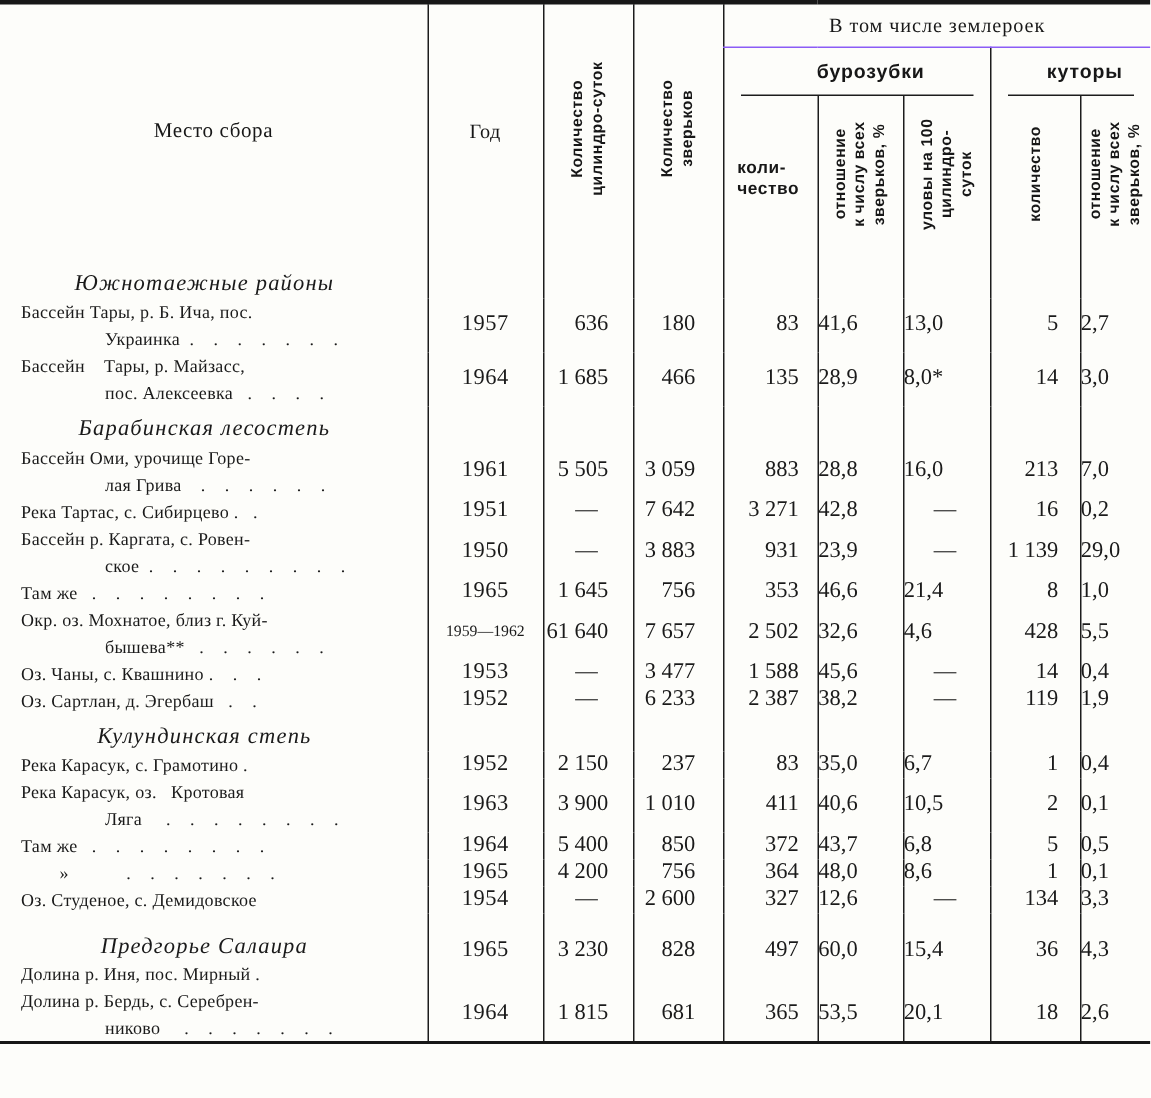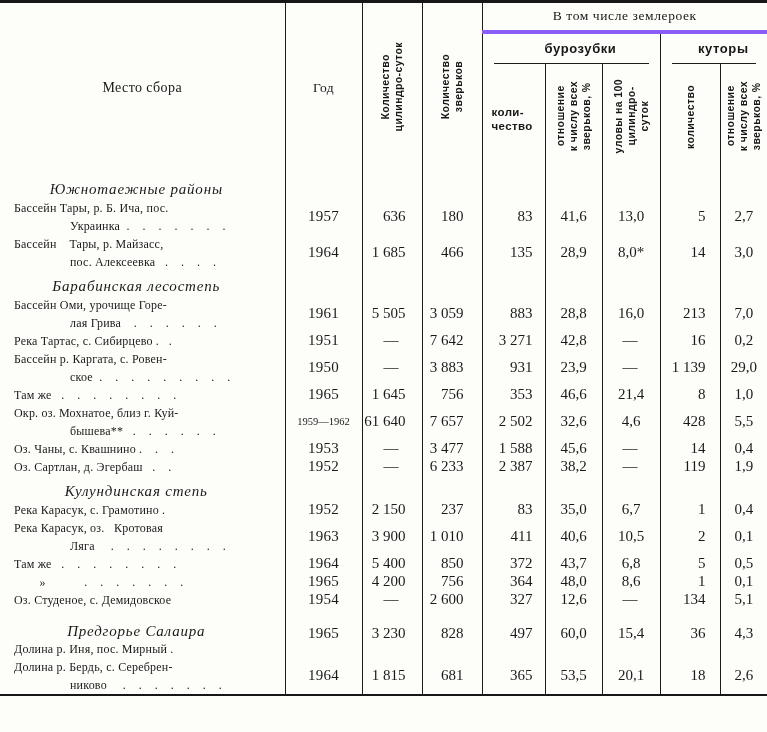--- a/index.html
+++ b/index.html
@@ -14,21 +14,21 @@
   }
   th,td{padding:0;margin:0;}
   .bl{border-left:1px solid #1c1c1c;}
   
   thead tr.r1{height:30px;}
   thead tr.r2{height:32px;}
   thead tr.r3{height:110px;}
   thead th{font-weight:normal;text-align:center;vertical-align:middle;color:#171717;}
   .place-head{font-size:14px;letter-spacing:.4px;}
   .year-head{font-size:13.5px;letter-spacing:.4px;}
-  .shrews-head{font-size:13.5px;letter-spacing:.6px;border-bottom:4px solid #8b5cf6;}
+  .shrews-head{font-size:13.5px;letter-spacing:.6px;border-bottom:1px solid #8b5cf6;}
   .group-head{
     position:relative;font-family:"Liberation Sans","DejaVu Sans",sans-serif;
     font-weight:700;font-size:13px;letter-spacing:.6px;padding-left:19px;
   }
   .group-head::after{
     content:"";position:absolute;left:11px;right:11px;bottom:0;
     border-bottom:1px solid #1c1c1c;
   }
   .vhead{vertical-align:middle;text-align:center;}
   .vert{
@@ -54,21 +54,21 @@
     padding:7px 26px 1px 0;white-space:pre;line-height:17px;
   }
   .section-title.inline{padding:2px 26px 0 0;margin-top:12px;}
   td.year{text-align:center;letter-spacing:.3px;}
   td.year.small{font-size:10.5px;letter-spacing:0;}
   td.num{text-align:right;}
   td.pr16{padding-right:16px;}
   td.pr18{padding-right:18px;margin-left:12px;}
   td.pr12{padding-right:12px;margin-left:44px;}
   td.pr14{padding-right:14px;}
-  td.ratio{text-align:center;}
+  td.ratio{text-align:left;}
   td.dash{text-align:center;padding-right:2px;}
 </style>
 </head>
 <body>
 
 <div class="page">
   <table class="main">
     <colgroup>
       <col style="width:285px">
         <col style="width:77px">
@@ -328,21 +328,21 @@
           <td class="place">
             <div class="place-line">Оз. Студеное, с. Демидовское</div>
           </td>
           <td class="bl year">1954</td>
           <td class="bl dash">—</td>
           <td class="bl num pr18">2 600</td>
           <td class="bl num pr12">327</td>
           <td class="bl ratio">12,6</td>
           <td class="bl dash">—</td>
           <td class="bl num pr14">134</td>
-          <td class="bl ratio">5,1</td>
+          <td class="bl ratio">3,3</td>
         </tr>
         <tr>
           <td class="place">
             <div class="section-title inline">Предгорье Салаира</div>
             <div class="place-line">Долина р. Иня, пос. Мирный .</div>
           </td>
           <td class="bl year">1965</td>
           <td class="bl num pr16">3 230</td>
           <td class="bl num pr18">828</td>
           <td class="bl num pr12">497</td>

